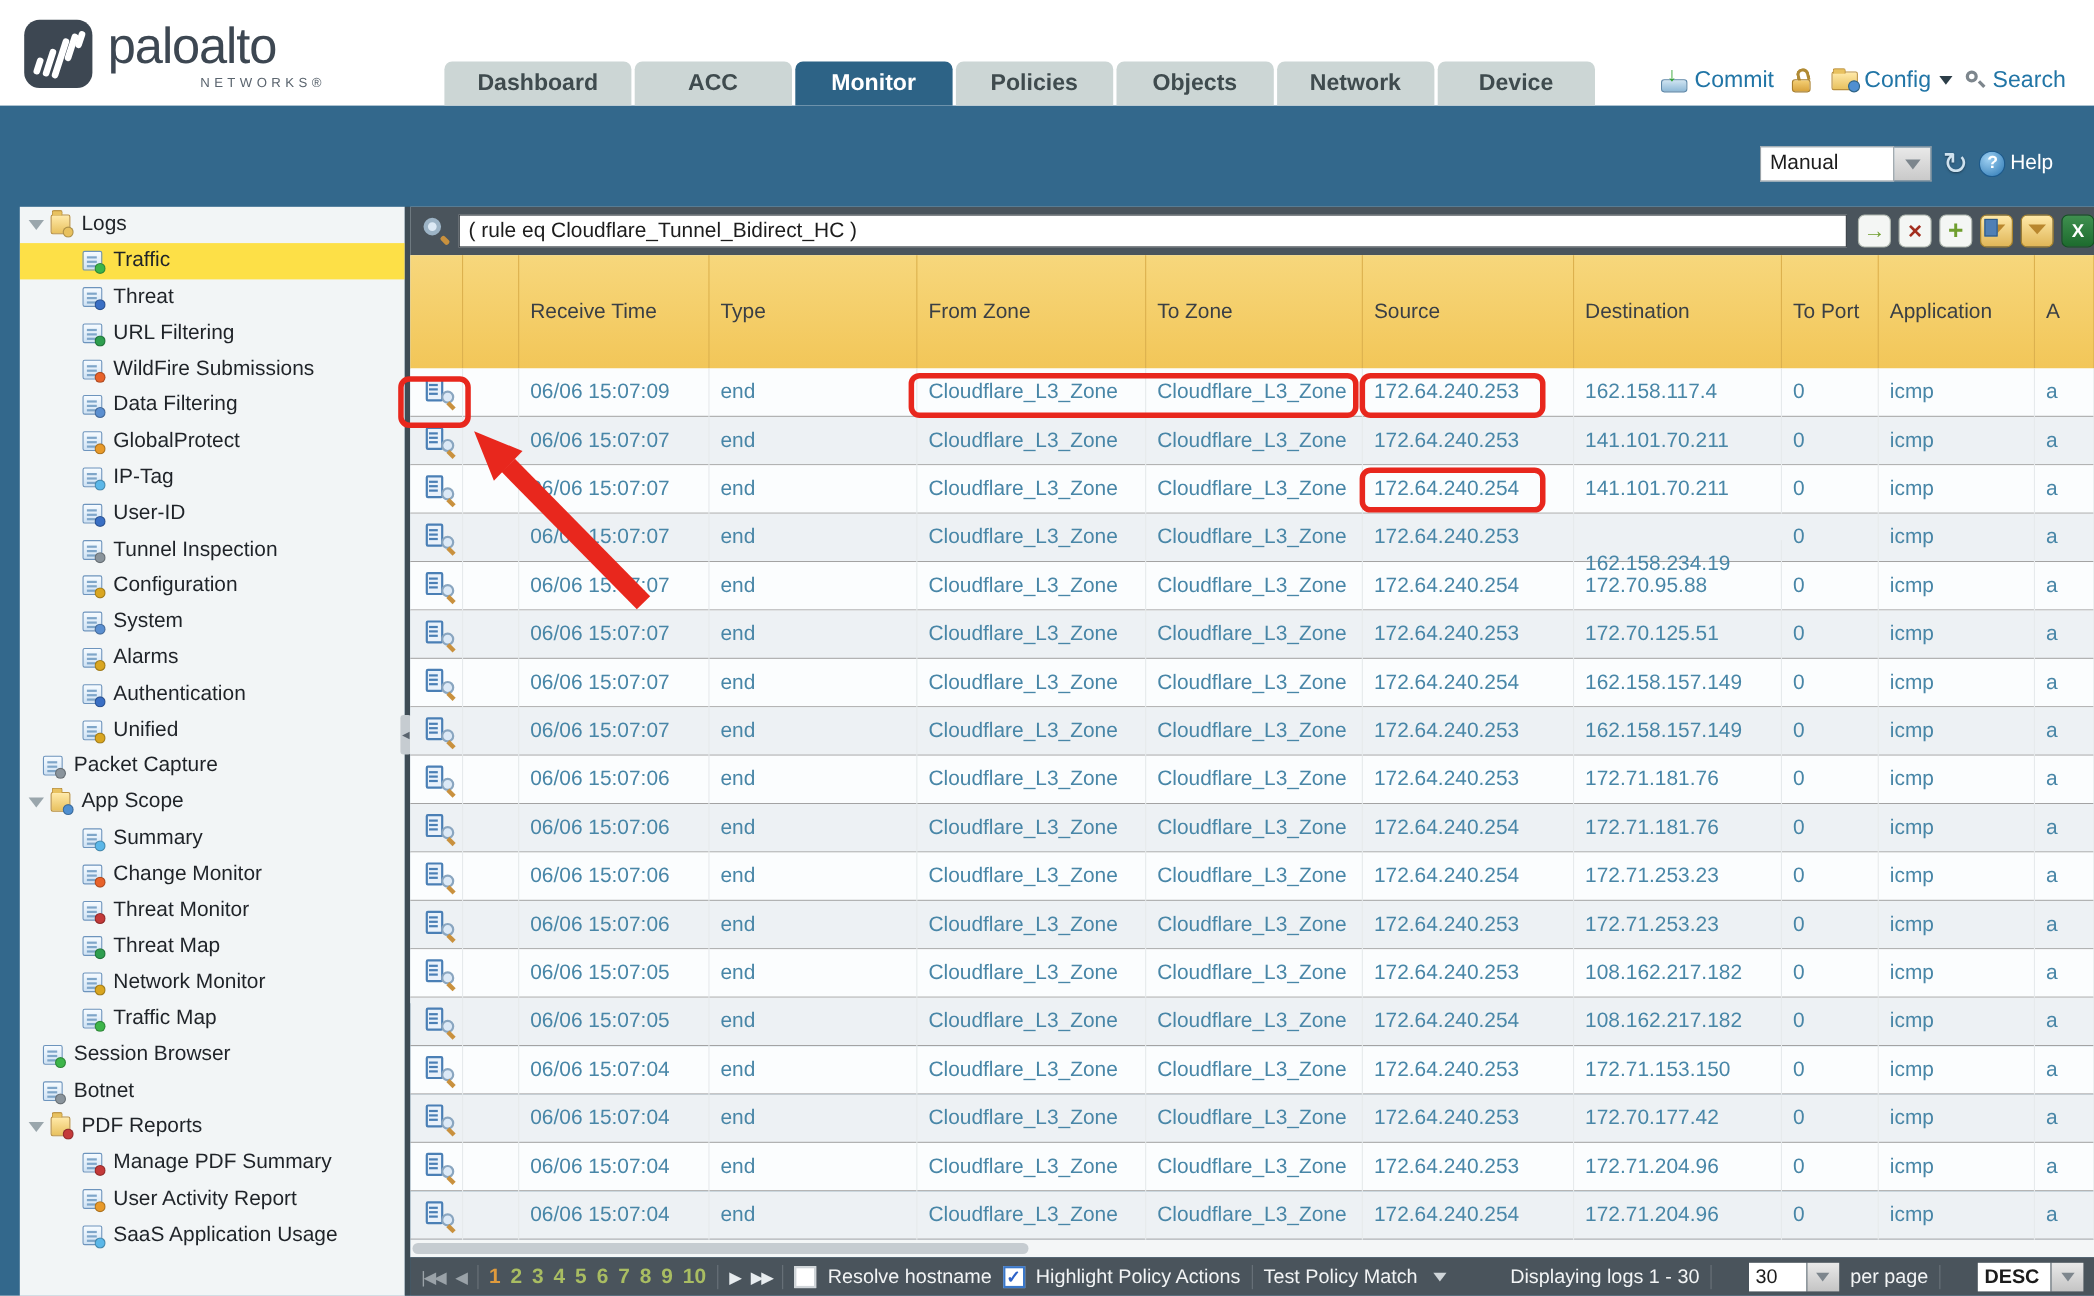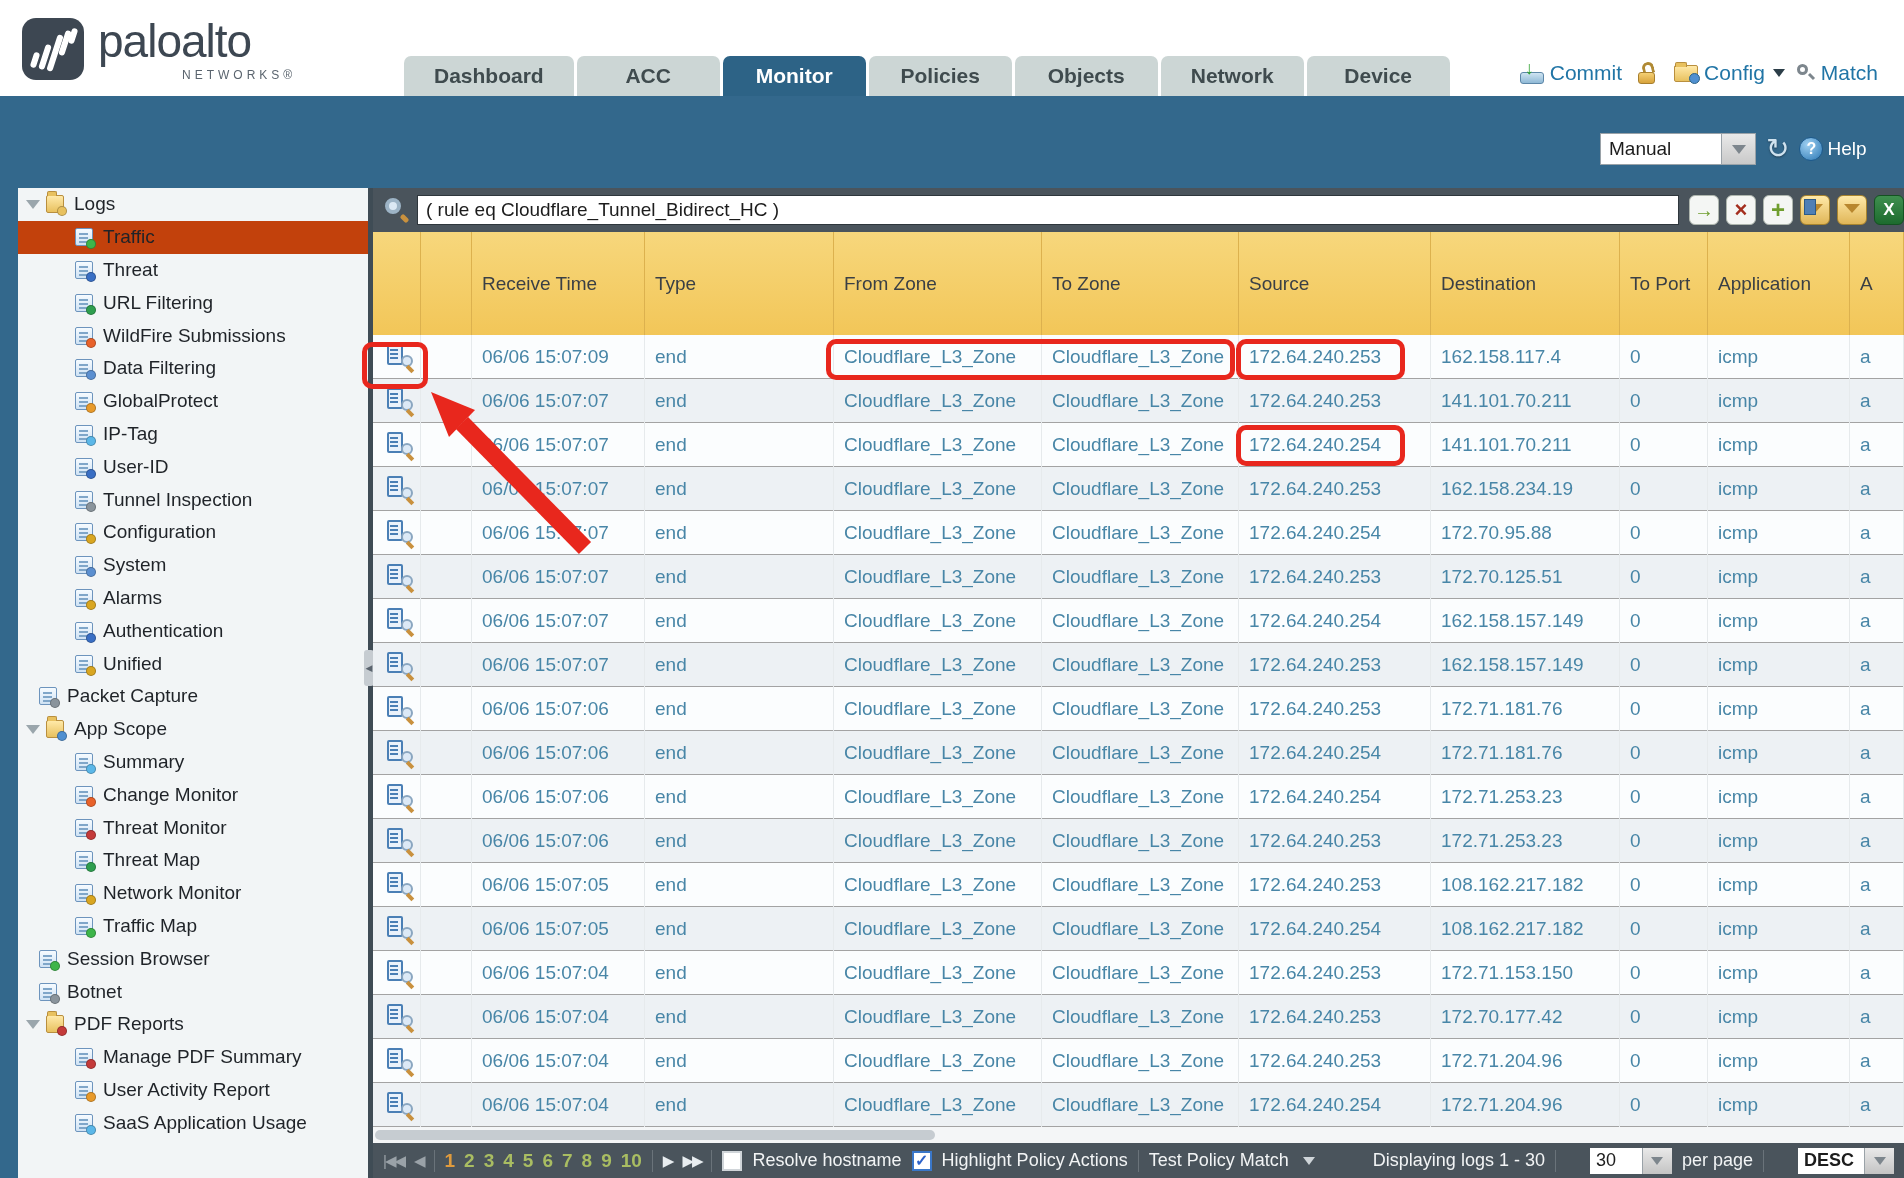--- a/index.html
+++ b/index.html
@@ -51,21 +51,21 @@
   #manual-arrow .tri-d { width:0; height:0; border-left:7px solid transparent; border-right:7px solid transparent; border-top:9px solid #7d868d; }
   #refresh-btn { font-size:28px; color:#cfe2ef; cursor:pointer; line-height:28px; text-shadow:0 1px 2px #1d3c52; }
   #help { display:flex; align-items:center; gap:4px; color:#fff; font-size:19px; cursor:pointer; }
   #help .qmark { width:24px; height:24px; border-radius:50%; background:radial-gradient(circle at 35% 30%,#9ed0f2,#2b77b3); color:#fff; font-weight:bold; display:flex; align-items:center; justify-content:center; font-size:16px; border:1px solid #1d5a8c; }
 
   
   #sidebar { position:absolute; left:18px; top:188px; width:350px; height:1104px; background:#f2f5f6; overflow:hidden; }
   #splitter { position:absolute; left:368px; top:188px; width:5px; height:990px; background:#3f4c55; }
   #splitter-handle { position:absolute; left:364px; top:650px; width:10px; height:36px; background:#c6ccd1; border-radius:3px; display:flex; align-items:center; justify-content:center; font-size:9px; color:#5a646e; cursor:pointer; }
   .side-item { height:32.8px; display:flex; align-items:center; cursor:pointer; color:#1f2328; font-size:19px; white-space:nowrap; }
-  .side-item.selected { background:#c2410c; }
+  .side-item.selected { background:#fde047; }
   .side-item .tri { width:0; height:0; border-left:7px solid transparent; border-right:7px solid transparent; border-top:9px solid #9aa6ac; margin:0 6px 0 8px; flex:none; }
   .side-item .tri-space { width:21px; flex:none; }
   .indent1 { padding-left:57px; }
   .indent0 { padding-left:0px; }
   .ic { position:relative; width:18px; height:18px; flex:none; margin-right:10px; background:linear-gradient(#f6fbff,#cfe2f4); border:1px solid #6d94bd; border-radius:2px; }
   .ic:before { content:""; position:absolute; left:3px; top:4px; width:9px; height:2px; background:#7fa6c9; box-shadow:0 4px 0 #7fa6c9, 0 8px 0 #7fa6c9; }
   .ic .bd { position:absolute; right:-4px; bottom:-4px; width:10px; height:10px; border-radius:50%; border:1px solid rgba(0,0,0,.25); }
   .ic.folder { background:linear-gradient(#ffe9a8,#e8c15f); border-color:#b98f3e; }
   .ic.folder:before { content:""; position:absolute; left:0; top:-5px; width:8px; height:4px; background:#e8c15f; border:1px solid #b98f3e; border-bottom:none; box-shadow:none; border-radius:2px 2px 0 0; }
 
@@ -173,21 +173,21 @@
             <span class="badge"></span>
           </span>
         <span>Config</span>
         <span class="caret"></span>
       </div>
       <div class="act">
         <span class="search-ic">
             <span class="lens"></span>
             <span class="hdl"></span>
           </span>
-        <span>Match</span>
+        <span>Search</span>
       </div>
     </div>
   </div>
 
   <div id="band-controls">
     <div id="manual-select">
       <div id="manual-value">Manual</div>
       <div id="manual-arrow">
           <span class="tri-d"></span>
         </div>
@@ -482,21 +482,21 @@
               <span class="mag"></span>
               <span class="hdl"></span>
             </span>
           </div>
           <div class="tcell" style="width: 51px;"></div>
           <div class="tcell" style="width: 173px;">06/06 15:07:07</div>
           <div class="tcell" style="width: 189px;">end</div>
           <div class="tcell" style="width: 208px;">Cloudflare_L3_Zone</div>
           <div class="tcell" style="width: 197px;">Cloudflare_L3_Zone</div>
           <div class="tcell" style="width: 192px;">172.64.240.253</div>
-          <div class="tcell" style="width: 189px;">162.158.234.19</div>
+          <div class="tcell" style="width: 189px; margin-top: 24px;">162.158.234.19</div>
           <div class="tcell" style="width: 88px;">0</div>
           <div class="tcell" style="width: 142px;">icmp</div>
           <div class="tcell" style="width: 54px;">a</div>
         </div>
         <div class="trow odd">
           <div class="tcell" style="width: 48px;">
             <span class="docmag">
               <span class="doc"></span>
               <span class="ln"></span>
               <span class="mag"></span>

